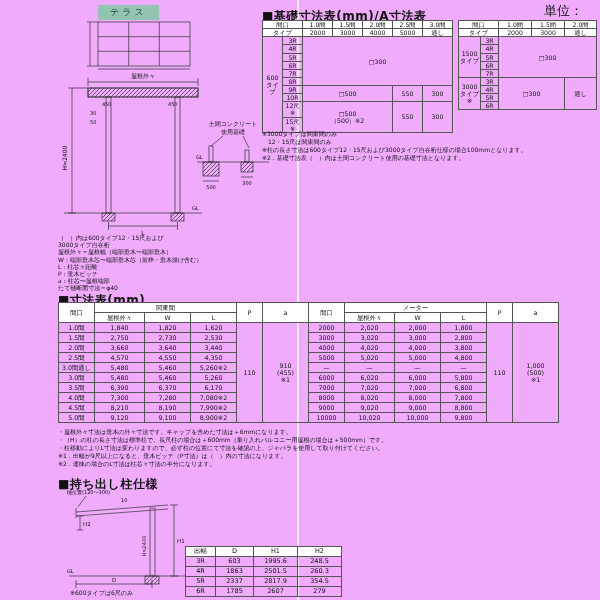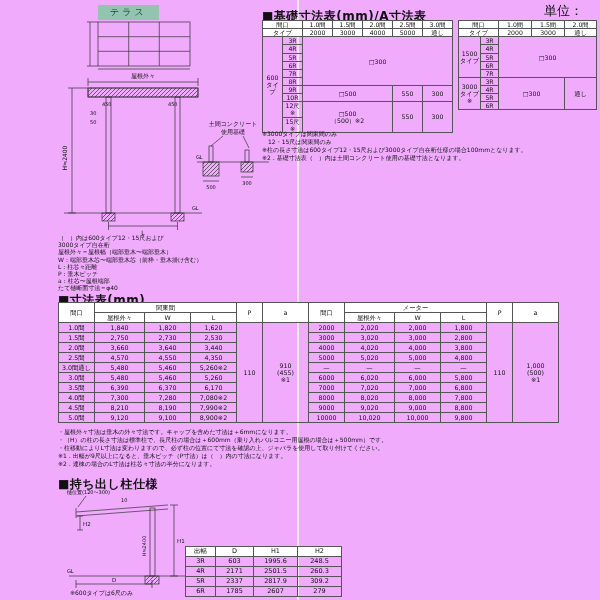--- a/index.html
+++ b/index.html
@@ -440,29 +440,29 @@
           <th>H2</th>
         </tr>
         <tr>
           <td>3R</td>
           <td>603</td>
           <td>1995.6</td>
           <td>248.5</td>
         </tr>
         <tr>
           <td>4R</td>
-          <td>2171</td>
+          <td>1863</td>
           <td>2501.5</td>
           <td>260.3</td>
         </tr>
         <tr>
           <td>5R</td>
           <td>2337</td>
           <td>2817.9</td>
-          <td>309.2</td>
+          <td>354.5</td>
         </tr>
         <tr>
           <td>6R</td>
           <td>1785</td>
           <td>2607</td>
           <td>279</td>
         </tr>
       </tbody>
   </table>
 

